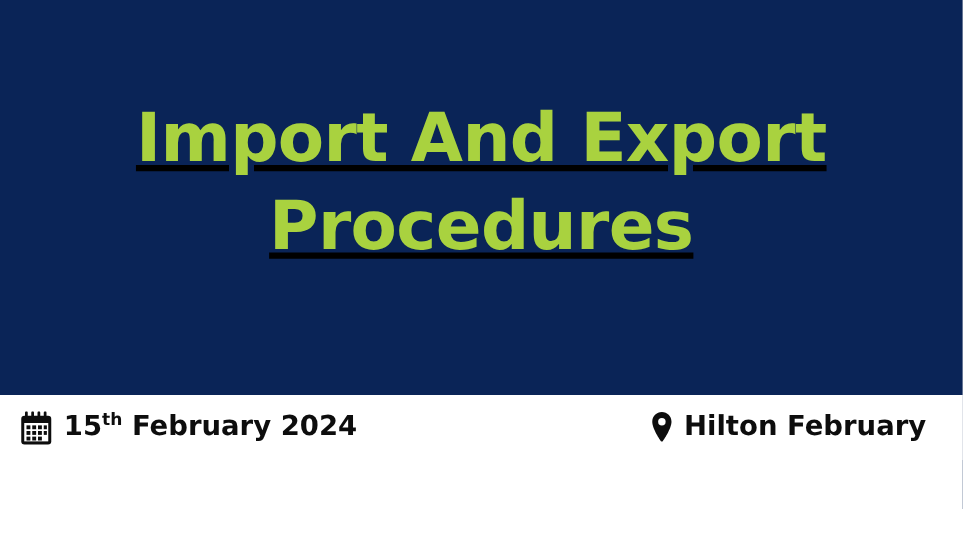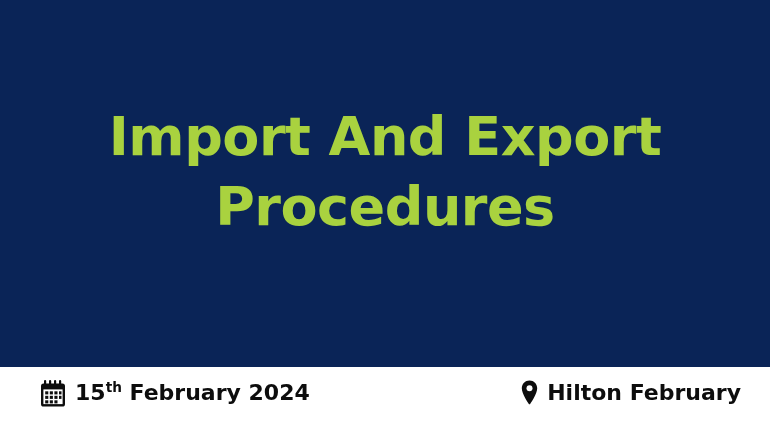--- a/index.html
+++ b/index.html
@@ -18,27 +18,28 @@
     width: 770px;
     height: 433px;
     background: #ffffff;
     display: flex;
     flex-direction: column;
   }
   
   .hero {
     position: relative;
     width: 100%;
-    height: 367px;
+    height: 316px;
     background: #0a2457;
     display: flex;
     align-items: center;
     justify-content: center;
     box-sizing: border-box;
     padding: 0 40px;
+    text-decoration: underline;
   }
   .hero-title {
     margin: 0;
     text-align: center;
     color: #a9d23f;
     font-family: "DejaVu Sans", sans-serif;
     font-weight: bold;
     font-size: 54px;
     line-height: 70px;
     letter-spacing: -0.5px;
@@ -49,21 +50,21 @@
   
   .footer {
     position: relative;
     width: 100%;
     height: 52px;
     background: #ffffff;
     display: flex;
     align-items: center;
     justify-content: space-between;
     box-sizing: border-box;
-    padding: 0 29px 0 40px;
+    padding: 0 29px 0 16px;
   }
   .meta {
     display: flex;
     align-items: center;
     gap: 9px;
     color: #0d0d0d;
     font-family: "DejaVu Sans", sans-serif;
     font-weight: bold;
     font-size: 22px;
     line-height: 1;

